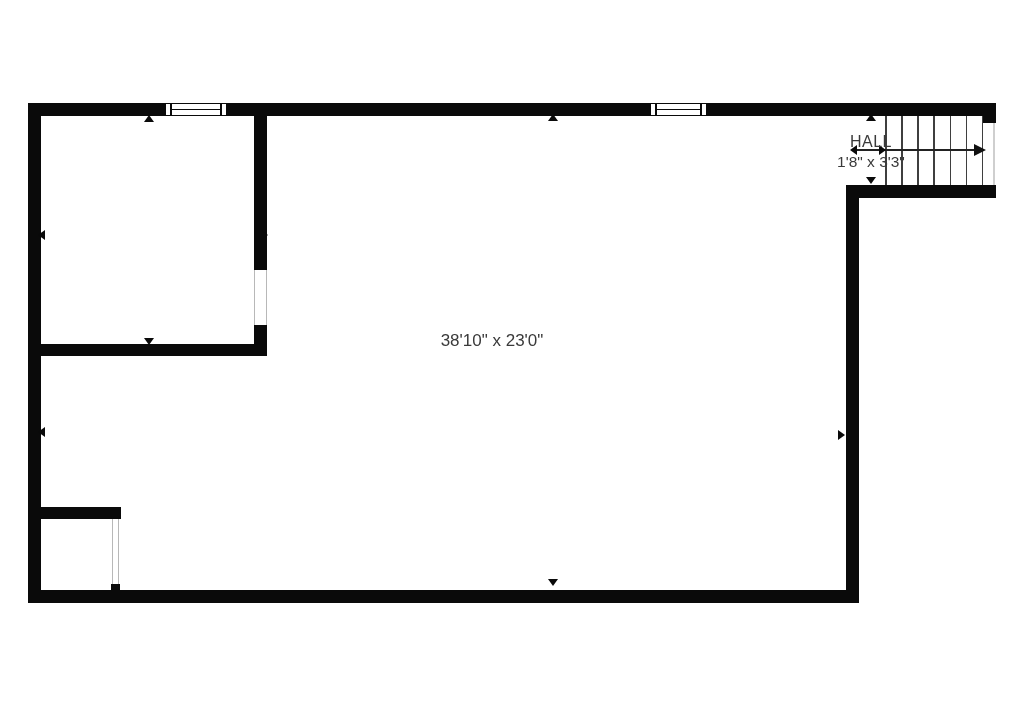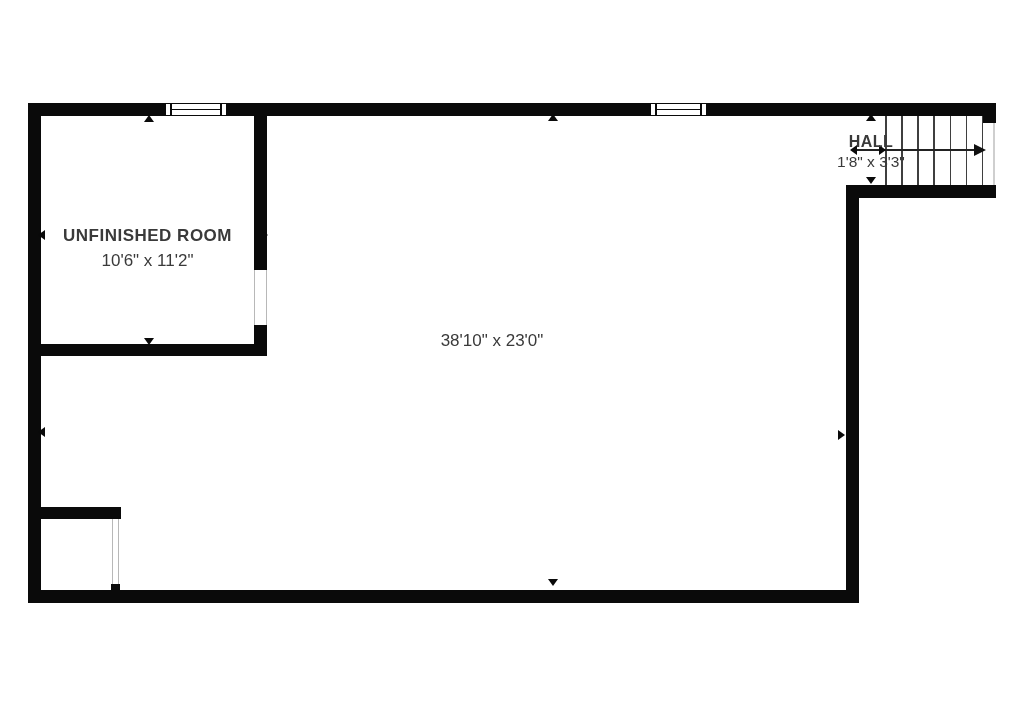--- a/index.html
+++ b/index.html
@@ -22,21 +22,21 @@
   .arrow-line{position:absolute;background:#222222;z-index:2;}
   .tri{position:absolute;width:0;height:0;z-index:3;}
   .tri.right{border-top:6px solid transparent;border-bottom:6px solid transparent;border-left:12px solid #111111;}
   .tri.m-up{border-left:5px solid transparent;border-right:5px solid transparent;border-bottom:7px solid #0a0a0a;}
   .tri.m-down{border-left:5px solid transparent;border-right:5px solid transparent;border-top:7px solid #0a0a0a;}
   .tri.m-left{border-top:5px solid transparent;border-bottom:5px solid transparent;border-right:7px solid #0a0a0a;}
   .tri.m-right{border-top:5px solid transparent;border-bottom:5px solid transparent;border-left:7px solid #0a0a0a;}
   .jamb{position:absolute;background:#b8b8b8;}
   
   .room-label{position:absolute;text-align:center;color:#3a3a3a;z-index:5;}
-  .room-label .nm{letter-spacing:0.5px;font-weight:bold;}
+  .room-label .nm{letter-spacing:0.5px;}
   #label-room{left:41px;top:226px;width:213px;}
   #label-room .nm{font-size:17px;line-height:20px;}
   #label-room .dim{font-size:17px;line-height:20px;margin-top:5px;}
   #label-basement{left:342px;top:325px;width:300px;}
   #label-basement .nm{font-size:18px;line-height:20px;}
   #label-basement .dim{font-size:17px;line-height:20px;margin-top:6px;}
   #label-hall{left:806px;top:133px;width:130px;}
   #label-hall .nm{font-size:16px;line-height:17px;}
   #label-hall .dim{font-size:15.5px;line-height:17px;margin-top:3px;}
 </style>
@@ -94,24 +94,20 @@
   <div class="tri m-down" style="left:144px;top:338px;"></div>
   <div class="tri m-left" style="left:38px;top:230px;"></div>
   <div class="tri m-right" style="left:261px;top:230px;"></div>
   <div class="tri m-up" style="left:548px;top:114px;"></div>
   <div class="tri m-down" style="left:548px;top:579px;"></div>
   <div class="tri m-left" style="left:38px;top:427px;"></div>
   <div class="tri m-right" style="left:838px;top:430px;"></div>
   <div class="tri m-up" style="left:866px;top:114px;"></div>
   <div class="tri m-down" style="left:866px;top:177px;"></div>
 
-  <div class="room-label" id="label-room">
-    <div class="nm">UNFINISHED ROOM</div>
-    <div class="dim">10'6" x 11'2"</div>
-  </div>
   <div class="room-label" id="label-basement">
     <div class="dim">38'10" x 23'0"</div>
   </div>
   <div class="room-label" id="label-hall">
     <div class="nm">HALL</div>
     <div class="dim">1'8" x 3'3"</div>
   </div>
 
 </div>
 

